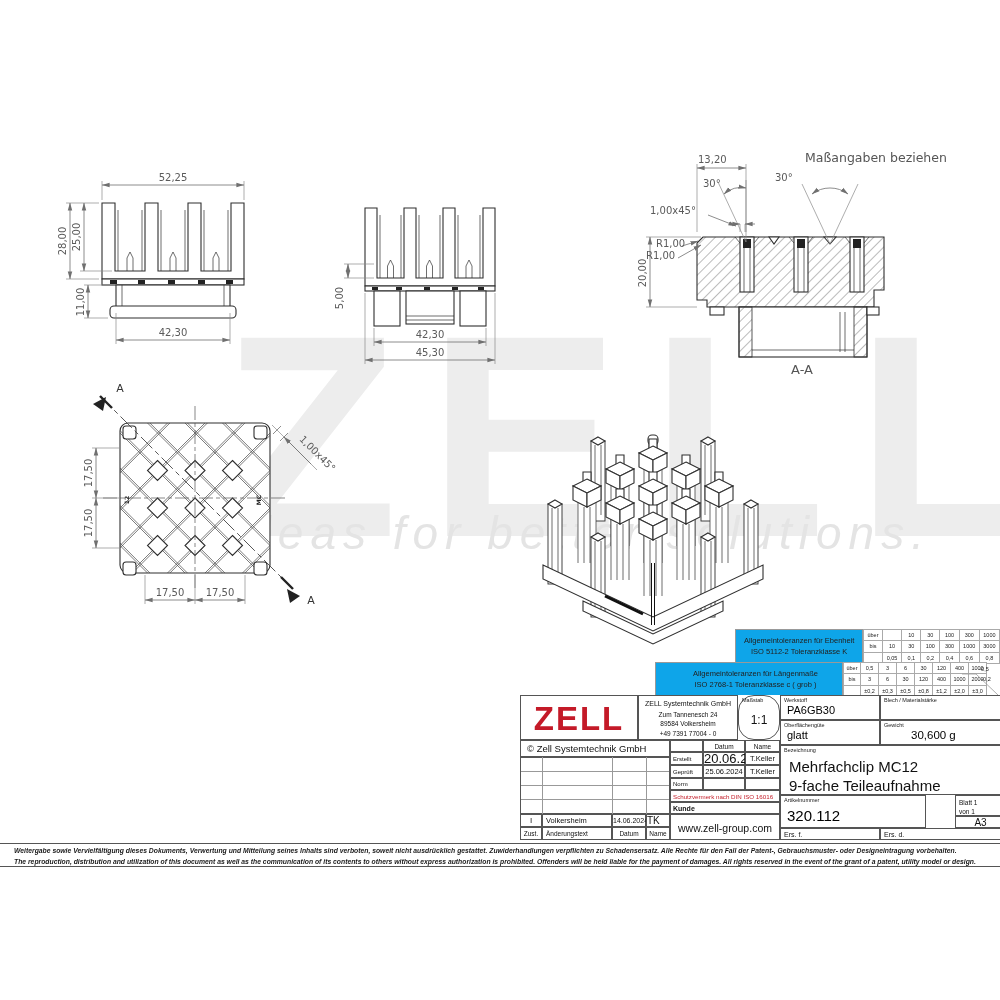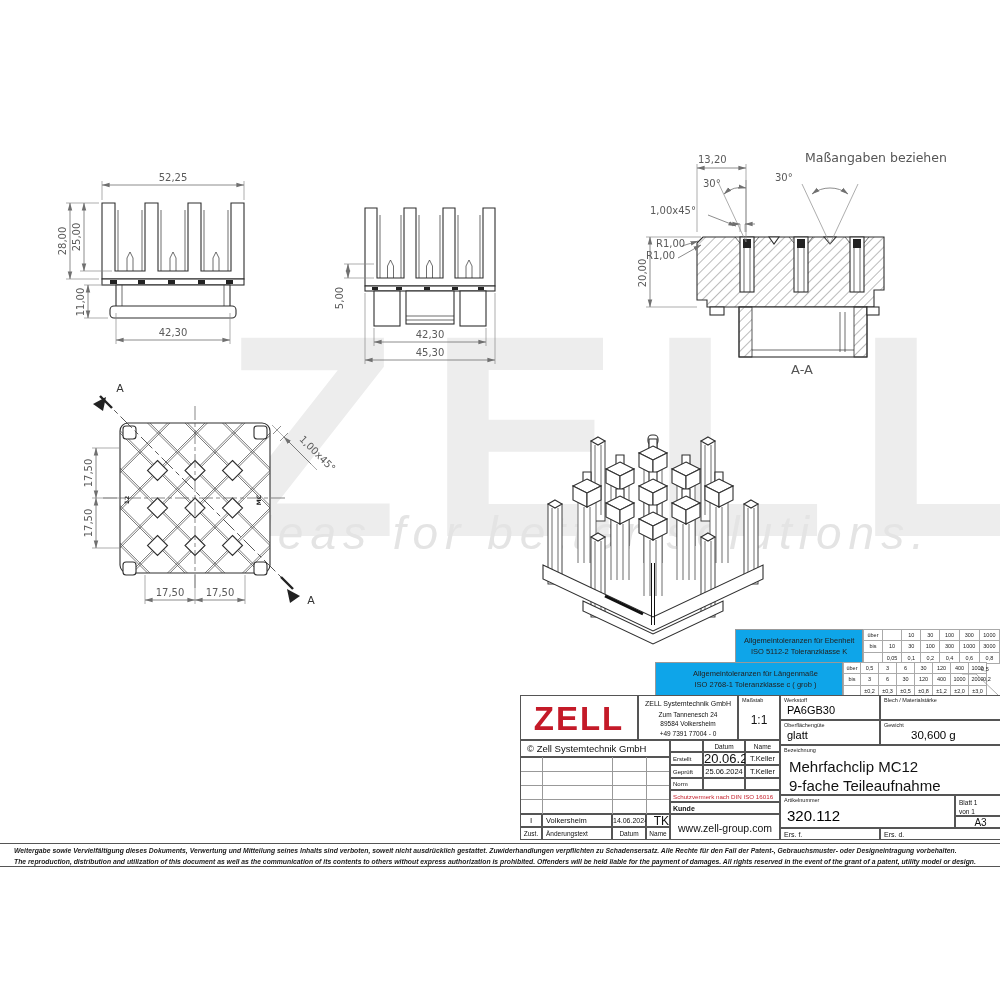--- a/index.html
+++ b/index.html
@@ -365,33 +365,33 @@
 </svg>
 
 <div id="tb">
   <div class="c tb-logo" style="left:0;top:0;width:118px;height:45px;">ZELL</div>
   <div class="c addr" style="left:118px;top:0;width:100px;height:45px;">
     <div class="a1">ZELL Systemtechnik GmbH</div>
     <div>Zum Tannenesch 24</div>
     <div>89584 Volkersheim</div>
     <div>+49 7391 77004 - 0</div>
   </div>
-  <div class="c" style="left:218px;top:0;width:42px;height:45px;">
+  <div class="c" style="left:218px;top:0;width:42px;height:45px;border-radius:16px;">
     <span class="clbl">Maßstab</span>
     <span style="position:absolute;top:17px;left:0;width:100%;text-align:center;font-size:12px;">1:1</span>
   </div>
   <div class="c" style="left:0;top:45px;width:150px;height:17px;font-size:9.5px;line-height:15px;padding-left:6px;">© Zell Systemtechnik GmbH 2019</div>
   <div class="c" style="left:0;top:62px;width:150px;height:57px;background:repeating-linear-gradient(to bottom,#fff 0,#fff 13.2px,#999 13.2px,#999 14px);"></div>
   <div class="vl" style="left:22px;top:62px;height:57px;"></div>
   <div class="vl" style="left:92px;top:62px;height:57px;"></div>
   <div class="vl" style="left:126px;top:62px;height:57px;"></div>
   <div class="c" style="left:0;top:119px;width:22px;height:13px;font-size:8px;text-align:center;line-height:12px;">I</div>
   <div class="c" style="left:22px;top:119px;width:70px;height:13px;font-size:7.5px;line-height:12px;padding-left:3px;">Volkersheim</div>
   <div class="c" style="left:92px;top:119px;width:34px;height:13px;font-size:7px;line-height:12px;text-align:center;">14.06.2024</div>
-  <div class="c" style="left:126px;top:119px;width:24px;height:13px;font-size:12px;line-height:12px;text-align:right;">TK</div>
+  <div class="c" style="left:126px;top:119px;width:24px;height:13px;font-size:10px;line-height:12px;text-align:left;">TK</div>
   <div class="c" style="left:0;top:132px;width:22px;height:13px;font-size:6.5px;line-height:12px;text-align:center;">Zust.</div>
   <div class="c" style="left:22px;top:132px;width:70px;height:13px;font-size:6.5px;line-height:12px;padding-left:3px;">Änderungstext</div>
   <div class="c" style="left:92px;top:132px;width:34px;height:13px;font-size:6.5px;line-height:12px;text-align:center;">Datum</div>
   <div class="c" style="left:126px;top:132px;width:24px;height:13px;font-size:6.5px;line-height:12px;text-align:center;">Name</div>
   <div class="c" style="left:150px;top:45px;width:33px;height:12px;"></div>
   <div class="c" style="left:183px;top:45px;width:42px;height:12px;font-size:6.5px;line-height:11px;text-align:center;">Datum</div>
   <div class="c" style="left:225px;top:45px;width:35px;height:12px;font-size:6.5px;line-height:11px;text-align:center;">Name</div>
   <div class="c" style="left:150px;top:57px;width:33px;height:13px;font-size:6px;line-height:12px;padding-left:2px;">Erstellt</div>
   <div class="c" style="left:183px;top:57px;width:42px;height:13px;font-size:13px;line-height:12px;text-align:center;">20.06.2024</div>
   <div class="c" style="left:225px;top:57px;width:35px;height:13px;font-size:7.5px;line-height:12px;text-align:center;">T.Keller</div>
@@ -417,21 +417,21 @@
   </div>
   <div class="c" style="left:360px;top:25px;width:126px;height:25px;">
     <span class="clbl">Gewicht</span>
     <span class="cval" style="left:30px;font-size:11.5px;">30,600 g</span>
   </div>
   <div class="c" style="left:260px;top:50px;width:226px;height:50px;">
     <span class="clbl">Bezeichnung</span>
     <span style="position:absolute;top:12px;left:8px;font-size:15px;">Mehrfachclip MC12</span>
     <span style="position:absolute;top:31px;left:8px;font-size:15px;">9-fache Teileaufnahme</span>
   </div>
-  <div class="c" style="left:260px;top:100px;width:175px;height:33px;">
+  <div class="c" style="left:260px;top:100px;width:146px;height:33px;">
     <span class="clbl">Artikelnummer</span>
     <span class="cval" style="font-size:15px;">320.112</span>
   </div>
   <div class="c" style="left:435px;top:100px;width:51px;height:21px;font-size:6.5px;line-height:1.45;padding:2px 0 0 3px;">
     <div>Blatt  1</div>
     <div>von  1</div>
   </div>
   <div class="c" style="left:435px;top:121px;width:51px;height:12px;font-size:10px;line-height:11px;text-align:center;">A3</div>
   <div class="c" style="left:260px;top:133px;width:100px;height:12px;font-size:7px;line-height:11px;padding-left:3px;">Ers. f.</div>
   <div class="c" style="left:360px;top:133px;width:126px;height:12px;font-size:7px;line-height:11px;padding-left:3px;">Ers. d.</div>

